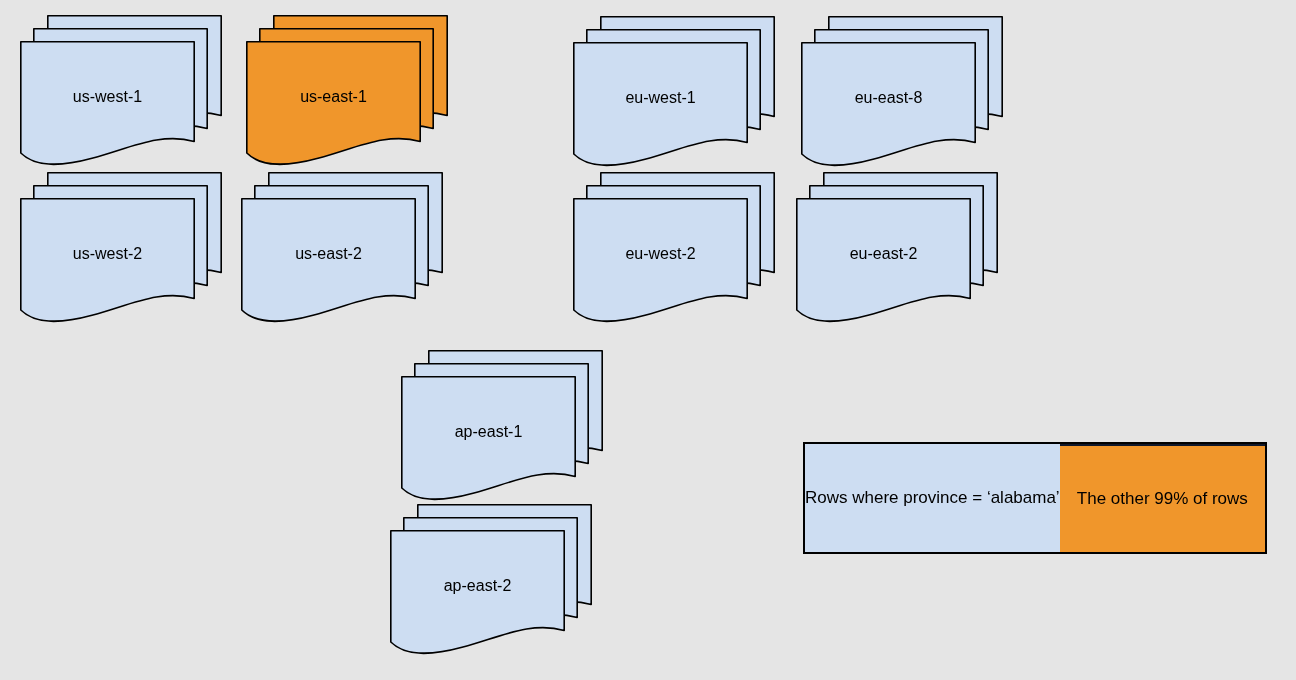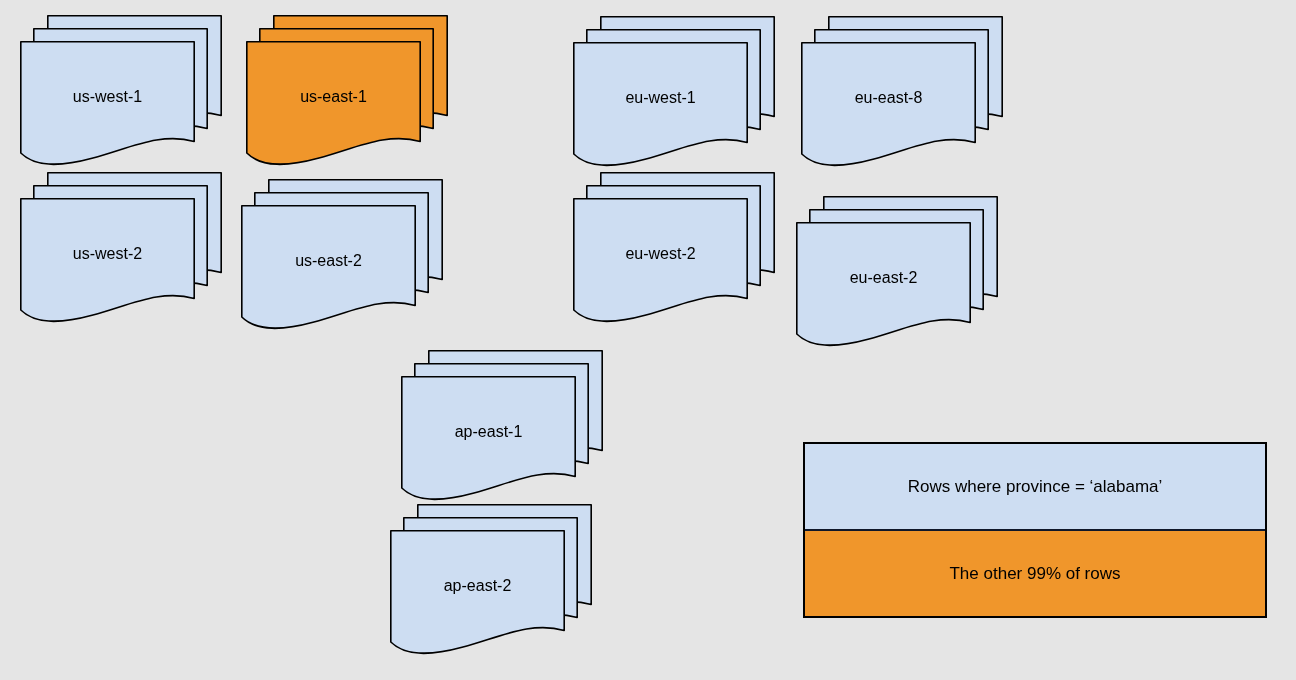--- a/index.html
+++ b/index.html
@@ -49,25 +49,25 @@
     font-size: 16px;
     color: #000000;
     white-space: nowrap;
   }
   
   #legend {
     position: absolute;
     left: 803px;
     top: 442px;
     width: 464px;
-    height: 176px;
+    height: 112px;
     border: 2px solid #000000;
     box-sizing: border-box;
     display: flex;
-    flex-direction: column;
+    flex-direction: row;
   }
   .legend-row {
     flex: 1 1 0;
     display: flex;
     align-items: center;
     justify-content: center;
     font-size: 17px;
     color: #000000;
     white-space: nowrap;
   }
@@ -133,21 +133,21 @@
           <path d="M 0.8,0.8 H 174.2 V 100.5 C 141,91 110,107 73,117 C 42,125.5 16,127 0.8,112 Z"></path>
         </svg>
         <svg viewBox="0 0 175 127" class="sheet sheet1">
           <path d="M 0.8,0.8 H 174.2 V 100.5 C 141,91 110,107 73,117 C 42,125.5 16,127 0.8,112 Z"></path>
         </svg>
         <svg viewBox="0 0 175 127" class="sheet sheet2">
           <path d="M 0.8,0.8 H 174.2 V 100.5 C 141,91 110,107 73,117 C 42,125.5 16,127 0.8,112 Z"></path>
         </svg>
         <div class="stack-label">us-west-2</div>
       </div>
-      <div class="stack blue" style="left: 241px; top: 179px;">
+      <div class="stack blue" style="left: 241px; top: 172px;">
         <svg viewBox="0 0 175 127" class="sheet sheet0">
           <path d="M 0.8,0.8 H 174.2 V 100.5 C 141,91 110,107 73,117 C 42,125.5 16,127 0.8,112 Z"></path>
         </svg>
         <svg viewBox="0 0 175 127" class="sheet sheet1">
           <path d="M 0.8,0.8 H 174.2 V 100.5 C 141,91 110,107 73,117 C 42,125.5 16,127 0.8,112 Z"></path>
         </svg>
         <svg viewBox="0 0 175 127" class="sheet sheet2">
           <path d="M 0.8,0.8 H 174.2 V 100.5 C 141,91 110,107 73,117 C 42,125.5 16,127 0.8,112 Z"></path>
         </svg>
         <div class="stack-label">us-east-2</div>
@@ -157,21 +157,21 @@
           <path d="M 0.8,0.8 H 174.2 V 100.5 C 141,91 110,107 73,117 C 42,125.5 16,127 0.8,112 Z"></path>
         </svg>
         <svg viewBox="0 0 175 127" class="sheet sheet1">
           <path d="M 0.8,0.8 H 174.2 V 100.5 C 141,91 110,107 73,117 C 42,125.5 16,127 0.8,112 Z"></path>
         </svg>
         <svg viewBox="0 0 175 127" class="sheet sheet2">
           <path d="M 0.8,0.8 H 174.2 V 100.5 C 141,91 110,107 73,117 C 42,125.5 16,127 0.8,112 Z"></path>
         </svg>
         <div class="stack-label">eu-west-2</div>
       </div>
-      <div class="stack blue" style="left: 796px; top: 172px; margin-top: 24px;">
+      <div class="stack blue" style="left: 796px; top: 172px;">
         <svg viewBox="0 0 175 127" class="sheet sheet0">
           <path d="M 0.8,0.8 H 174.2 V 100.5 C 141,91 110,107 73,117 C 42,125.5 16,127 0.8,112 Z"></path>
         </svg>
         <svg viewBox="0 0 175 127" class="sheet sheet1">
           <path d="M 0.8,0.8 H 174.2 V 100.5 C 141,91 110,107 73,117 C 42,125.5 16,127 0.8,112 Z"></path>
         </svg>
         <svg viewBox="0 0 175 127" class="sheet sheet2">
           <path d="M 0.8,0.8 H 174.2 V 100.5 C 141,91 110,107 73,117 C 42,125.5 16,127 0.8,112 Z"></path>
         </svg>
         <div class="stack-label">eu-east-2</div>

